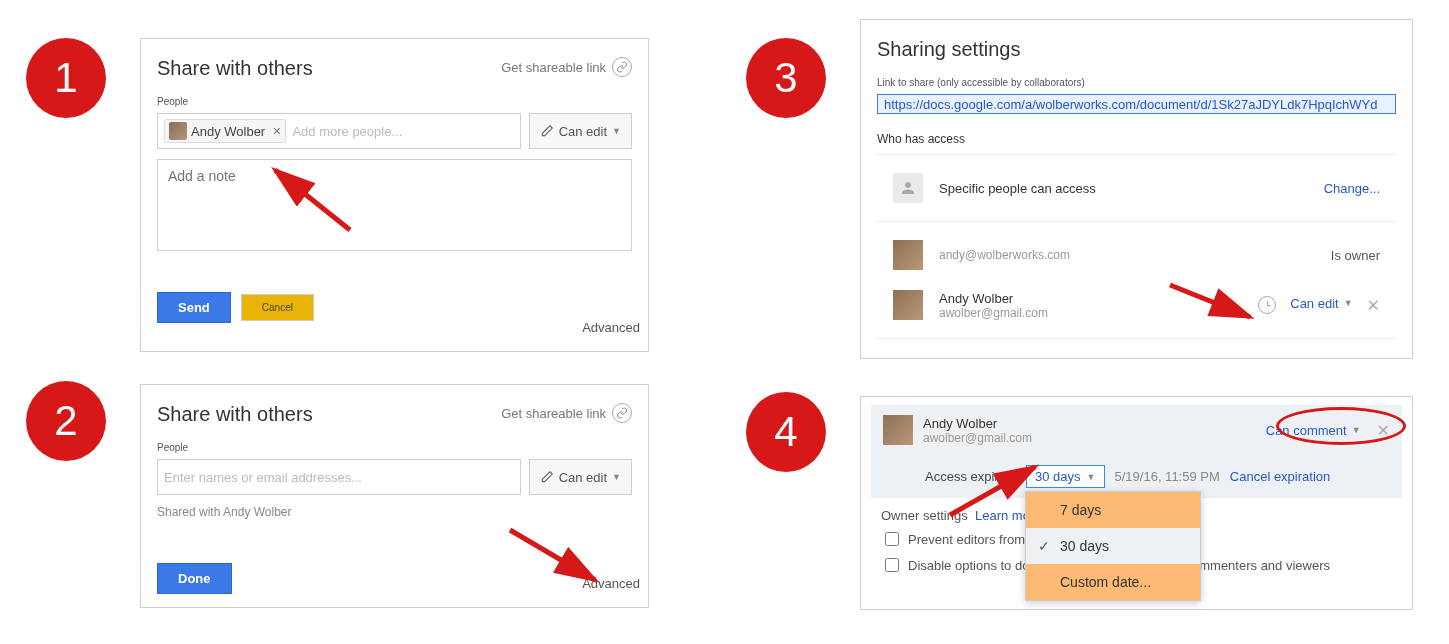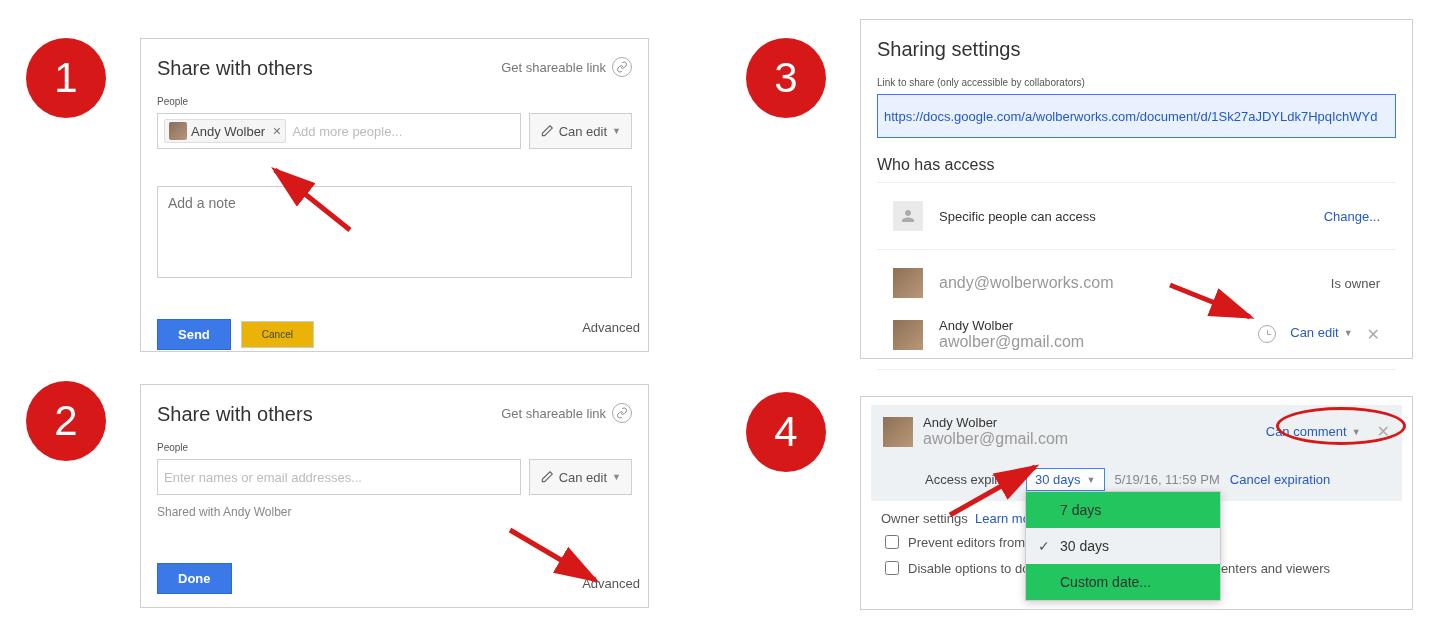--- a/index.html
+++ b/index.html
@@ -127,21 +127,20 @@
   }
   .note-box {
     width: 100%;
     height: 92px;
     border: 1px solid #cfcfcf;
     color: #888;
     padding: 8px 10px;
     resize: none;
     font-family: inherit;
     font-size: 14px;
-    margin-top: 27px;
   }
   .btn-row {
     display: flex;
     gap: 10px;
     align-items: center;
     margin-top: 38px;
   }
   .btn-primary {
     background: #3b79e8;
     color: #fff;
@@ -174,21 +173,21 @@
   }
   
   .arrow {
     position: absolute;
     z-index: 20;
     pointer-events: none;
   }
   
   .share-url {
     width: 100%;
-    height: 44px;
+    height: 20px;
     border: 1px solid #3b79e8;
     background: #e9f1ff;
     color: #2259c9;
     font-size: 13px;
     padding: 3px 6px;
     overflow: hidden;
     white-space: nowrap;
     display: block;
   }
   .access-row {
@@ -205,21 +204,21 @@
     justify-content: center;
     color: #aaa;
     margin-right: 16px;
     flex-shrink: 0;
   }
   .row-avatar.person {
     background: linear-gradient(135deg,#8d7056 0%,#b99877 100%);
   }
   .row-info { flex: 1; min-width: 0; }
   .row-name { color: #333; font-size: 13px; }
-  .row-email { color: #999; font-size: 16px; }
+  .row-email { color: #999; font-size: 12px; }
   .row-right {
     display: flex;
     align-items: flex-start;
     gap: 14px;
     color: #555;
   }
   .clock-icon {
     width: 18px; height: 18px;
     border: 1px solid #aaa;
     border-radius: 50%;
@@ -278,24 +277,24 @@
     padding: 3px 8px;
     font-size: 13px;
     display: inline-flex;
     align-items: center;
     gap: 6px;
     background: #fff;
     cursor: pointer;
   }
   .dd-menu {
     position: absolute;
-    background: #22c55e;
+    background: #fdba74;
     border: 1px solid #ccc;
     box-shadow: 0 2px 8px rgba(0,0,0,0.2);
-    width: 196px;
+    width: 176px;
   }
   .dd-item {
     padding: 10px 14px 10px 34px;
     font-size: 14px;
     color: #333;
     position: relative;
     cursor: pointer;
   }
   .dd-item.selected {
     background: #eef1f3;
@@ -407,21 +406,21 @@
       </marker>
     </defs>
   <line x1="10" y1="10" x2="95" y2="60" stroke="#d61818" stroke-width="5" marker-end="url(#ah2)"></line>
 </svg>
 
 <div class="panel" style="left:860px; top:19px; width:553px; height:340px;">
   <h2>Sharing settings</h2>
   <div class="label">Link to share (only accessible by collaborators)</div>
   <input class="share-url" type="text" readonly="" value="https://docs.google.com/a/wolberworks.com/document/d/1Sk27aJDYLdk7HpqIchWYd" style="">
   <div style="height:18px;"></div>
-  <div class="label" style="color:#333; font-size:16px;">Who has access</div>
+  <div class="label" style="color:#333; font-size:12px;">Who has access</div>
   <hr class="sep">
   <div class="access-row">
     <div class="row-avatar">
       <svg width="18" height="18" viewBox="0 0 24 24" fill="#aaa">
           <path d="M12 12c2.2 0 4-1.8 4-4s-1.8-4-4-4-4 1.8-4 4 1.8 4 4 4zm0 2c-2.7 0-8 1.3-8 4v2h16v-2c0-2.7-5.3-4-8-4z"></path>
         </svg>
     </div>
     <div class="row-info">
       <div class="row-name">Specific people can access</div>
     </div>

